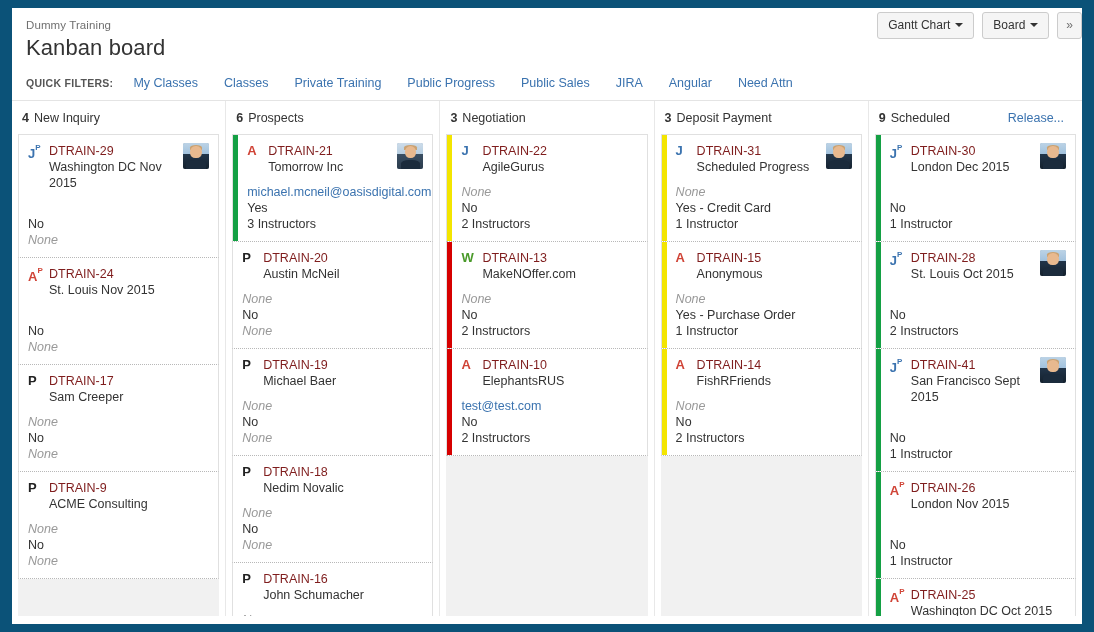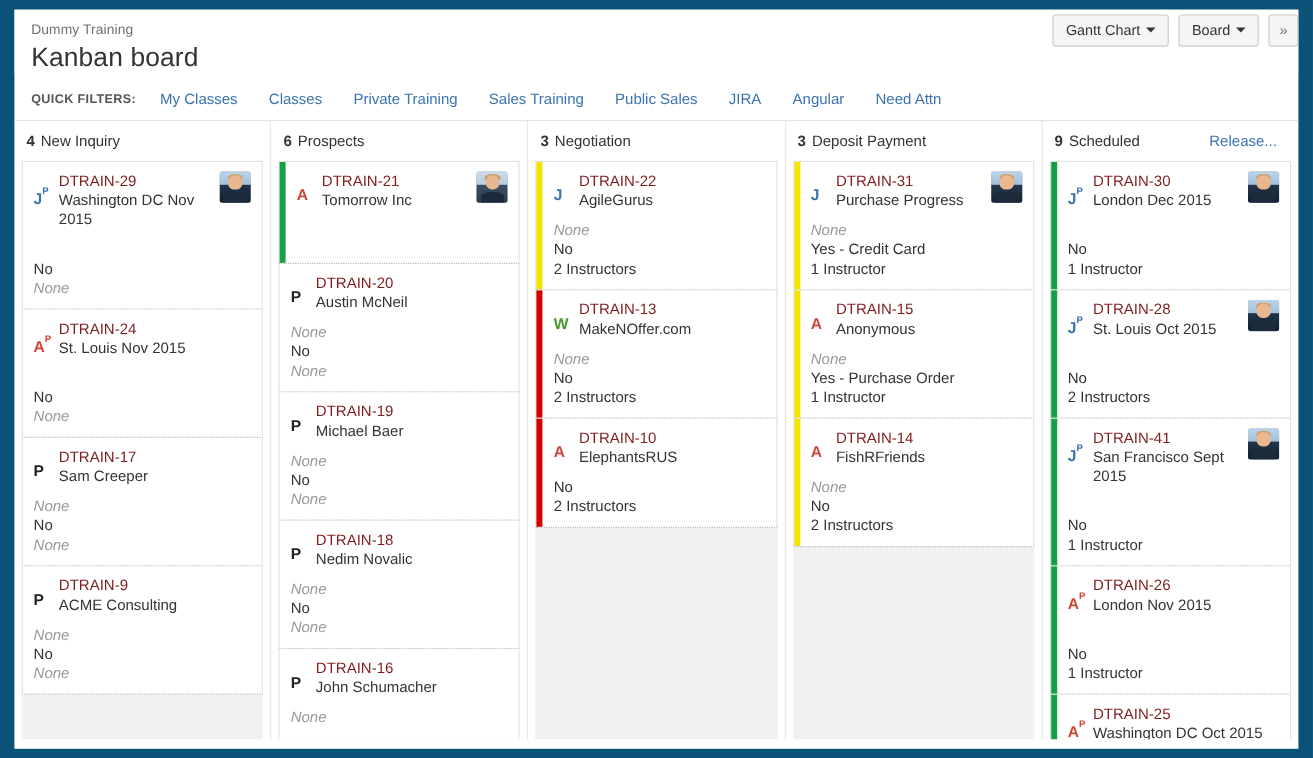--- a/index.html
+++ b/index.html
@@ -168,21 +168,21 @@
 
   .ikon {
     width: 16px;
     flex: 0 0 16px;
     font-size: 13px;
     font-weight: bold;
     line-height: 15px;
     text-align: left;
     margin-right: 5px;
     position: relative;
-    top: 12px;
+    top: 0px;
     font-family: "Liberation Sans", sans-serif;
   }
   .ikon sup {
     font-size: 8px;
     font-weight: bold;
     position: relative;
     top: -3px;
     left: 0px;
   }
   .ik-blue { color: #3b73af; }
@@ -245,21 +245,21 @@
       <button class="btn btn-collapse"><span>»</span></button>
     </div>
   </div>
 
   <div class="qf">
     <div class="qf-label">QUICK FILTERS:</div>
     <div id="qf-items" style="display:flex;">
         <div class="qf-item">My Classes</div>
         <div class="qf-item">Classes</div>
         <div class="qf-item">Private Training</div>
-        <div class="qf-item">Sales Training</div>
+        <div class="qf-item">Public Progress</div>
         <div class="qf-item">Public Sales</div>
         <div class="qf-item">JIRA</div>
         <div class="qf-item">Angular</div>
         <div class="qf-item">Need Attn</div>
       </div>
   </div>
 
   <div class="board" id="board">
       <div class="col">
         <div class="col-hdr">
@@ -347,20 +347,25 @@
                 <div class="summary">Tomorrow Inc</div>
               </div>
               <div class="avatar v2">
                 <div class="sky"></div>
                 <div class="grnd"></div>
                 <div class="shdr"></div>
                 <div class="hair"></div>
                 <div class="face"></div>
               </div>
             </div>
+            <div class="fields">
+              <div class="fld link">michael.mcneil@oasisdigital.com</div>
+              <div class="fld ">Yes</div>
+              <div class="fld ">3 Instructors</div>
+            </div>
           </div>
           <div class="card">
             <div class="card-row1">
               <div class="ikon ik-dark"><span>P</span></div>
               <div class="card-main">
                 <div class="key">DTRAIN-20</div>
                 <div class="summary">Austin McNeil</div>
               </div>
             </div>
             <div class="fields">
@@ -450,39 +455,40 @@
           <div class="card has-bar">
             <div class="bar" style="background:#d60000"></div>
             <div class="card-row1">
               <div class="ikon ik-red"><span>A</span></div>
               <div class="card-main">
                 <div class="key">DTRAIN-10</div>
                 <div class="summary">ElephantsRUS</div>
               </div>
             </div>
             <div class="fields">
+              <div class="fld link">test@test.com</div>
               <div class="fld ">No</div>
               <div class="fld ">2 Instructors</div>
             </div>
           </div>
         </div>
       </div>
       <div class="col">
         <div class="col-hdr">
           <span class="col-count">3</span>
           <span class="col-name">Deposit Payment</span>
         </div>
         <div class="col-body">
           <div class="card first has-bar">
             <div class="bar" style="background:#f3e500"></div>
             <div class="card-row1">
               <div class="ikon ik-blue"><span>J</span></div>
               <div class="card-main">
                 <div class="key">DTRAIN-31</div>
-                <div class="summary">Purchase Progress</div>
+                <div class="summary">Scheduled Progress</div>
               </div>
               <div class="avatar v3">
                 <div class="sky"></div>
                 <div class="grnd"></div>
                 <div class="shdr"></div>
                 <div class="hair"></div>
                 <div class="face"></div>
               </div>
             </div>
             <div class="fields">

